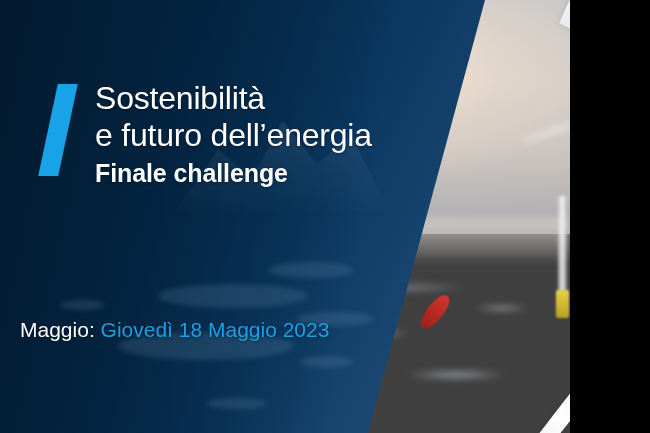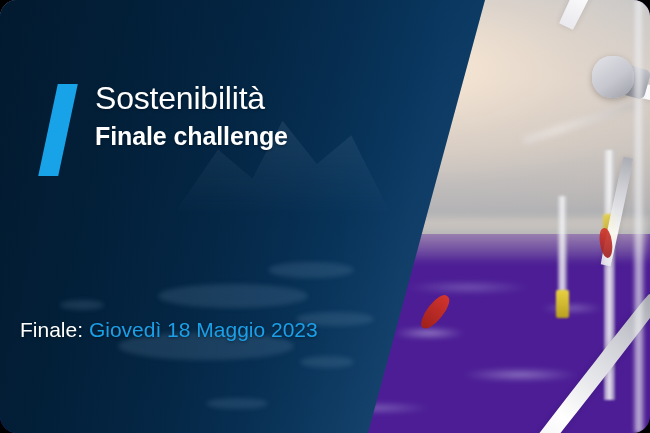--- a/index.html
+++ b/index.html
@@ -2,27 +2,26 @@
 <html><head>
 <meta charset="utf-8">
 <style>
   html, body {
     margin: 0;
     padding: 0;
     background: #000;
   }
   #banner {
     position: relative;
-    width: 650px;
+    width: 570px;
     height: 433px;
     overflow: hidden;
     font-family: "Liberation Sans", sans-serif;
-    background: #4c1d95;
+    background: #404040;
     user-select: none;
-    border-radius: 17px;
   }
 
   
   .photo-layer {
     position: absolute;
     inset: 0;
     z-index: 1;
   }
   
   .photo-sky {
@@ -260,22 +259,23 @@
     <div class="ghost-shape" style="left:300px; top:356px; width:54px; height:12px;"></div>
     <div class="ghost-shape" style="left:60px; top:300px; width:44px; height:10px;"></div>
   </div>
 
   <div class="content">
 
     <div class="accent-bar"></div>
 
     <div class="headline">
       <div class="line1">Sostenibilità</div>
+      <div class="line2">e futuro dell’energia</div>
       <div class="line3">Finale challenge</div>
     </div>
 
     <div class="footer-date">
-      <span class="label">Finale:</span>
+      <span class="label">Maggio:</span>
       <span class="value">Giovedì 18 Maggio 2023</span>
     </div>
 
   </div>
 </div>
 
 </body></html>

